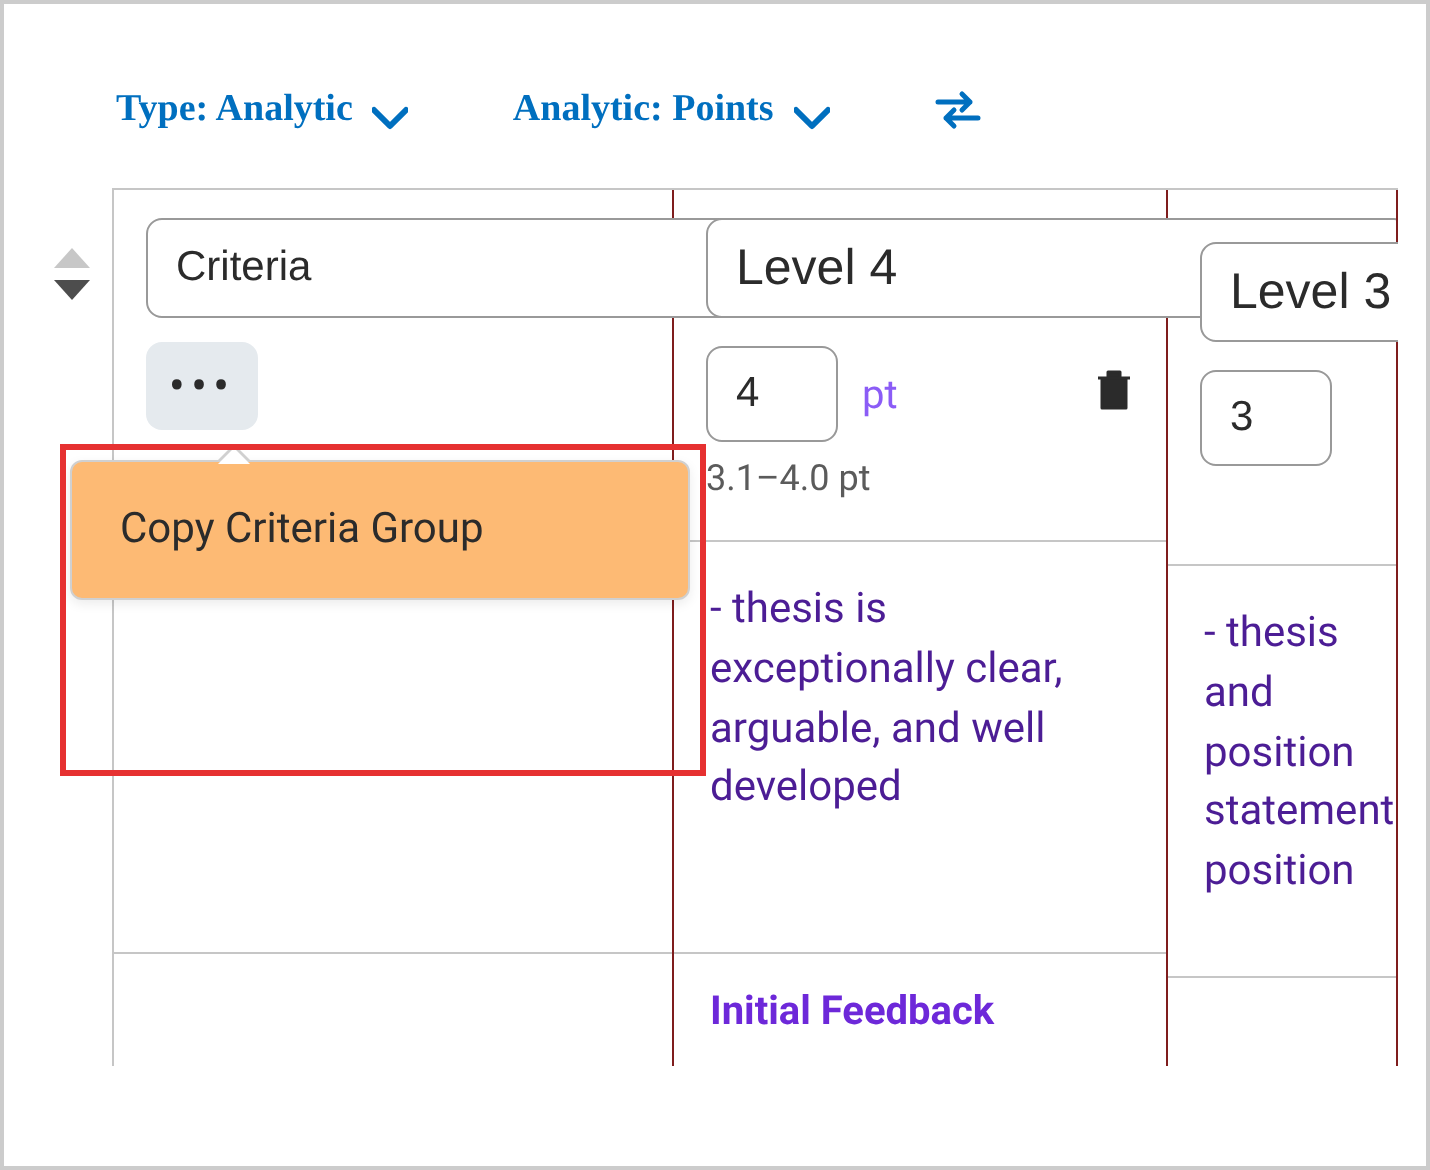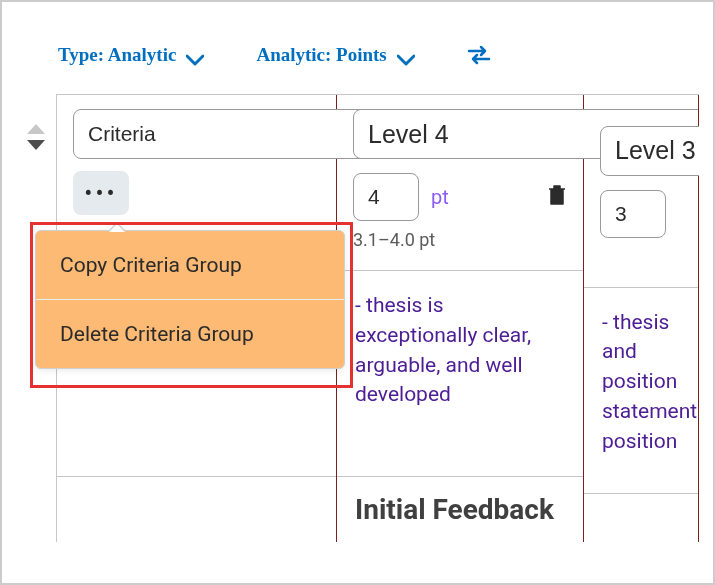--- a/index.html
+++ b/index.html
@@ -91,23 +91,23 @@
       border-bottom: 1px solid #c6c6c6;
       padding: 20px 18px;
       font-size: 21px;
       color: #4c1d95;
       line-height: 1.42;
       height: 206px;
       overflow: hidden;
     }
     .cell-feedback {
       padding: 16px 18px;
-      font-size: 28px;
+      font-size: 20px;
       font-weight: 700;
-      color: #404040;
+      color: #6d28d9;
     }
     .criteria-row1 {
       display: flex;
       align-items: stretch;
       gap: 10px;
     }
     .criteria-input {
       flex: 1;
       border: 1px solid #999;
       border-radius: 8px;
@@ -334,20 +334,19 @@
           </div>
         </div>
         <div class="cell-body">- thesis and position statement position</div>
         <div class="cell-feedback"></div>
       </div>
 
     </div>
 
     <div class="dropdown-menu">
       <div class="menu-item">Copy Criteria Group</div>
-      <div class="menu-item">Delete Criteria Group</div>
     </div>
 
     <div class="highlight-box"></div>
 
   </div>
 
 </div>
 
 </body></html>

